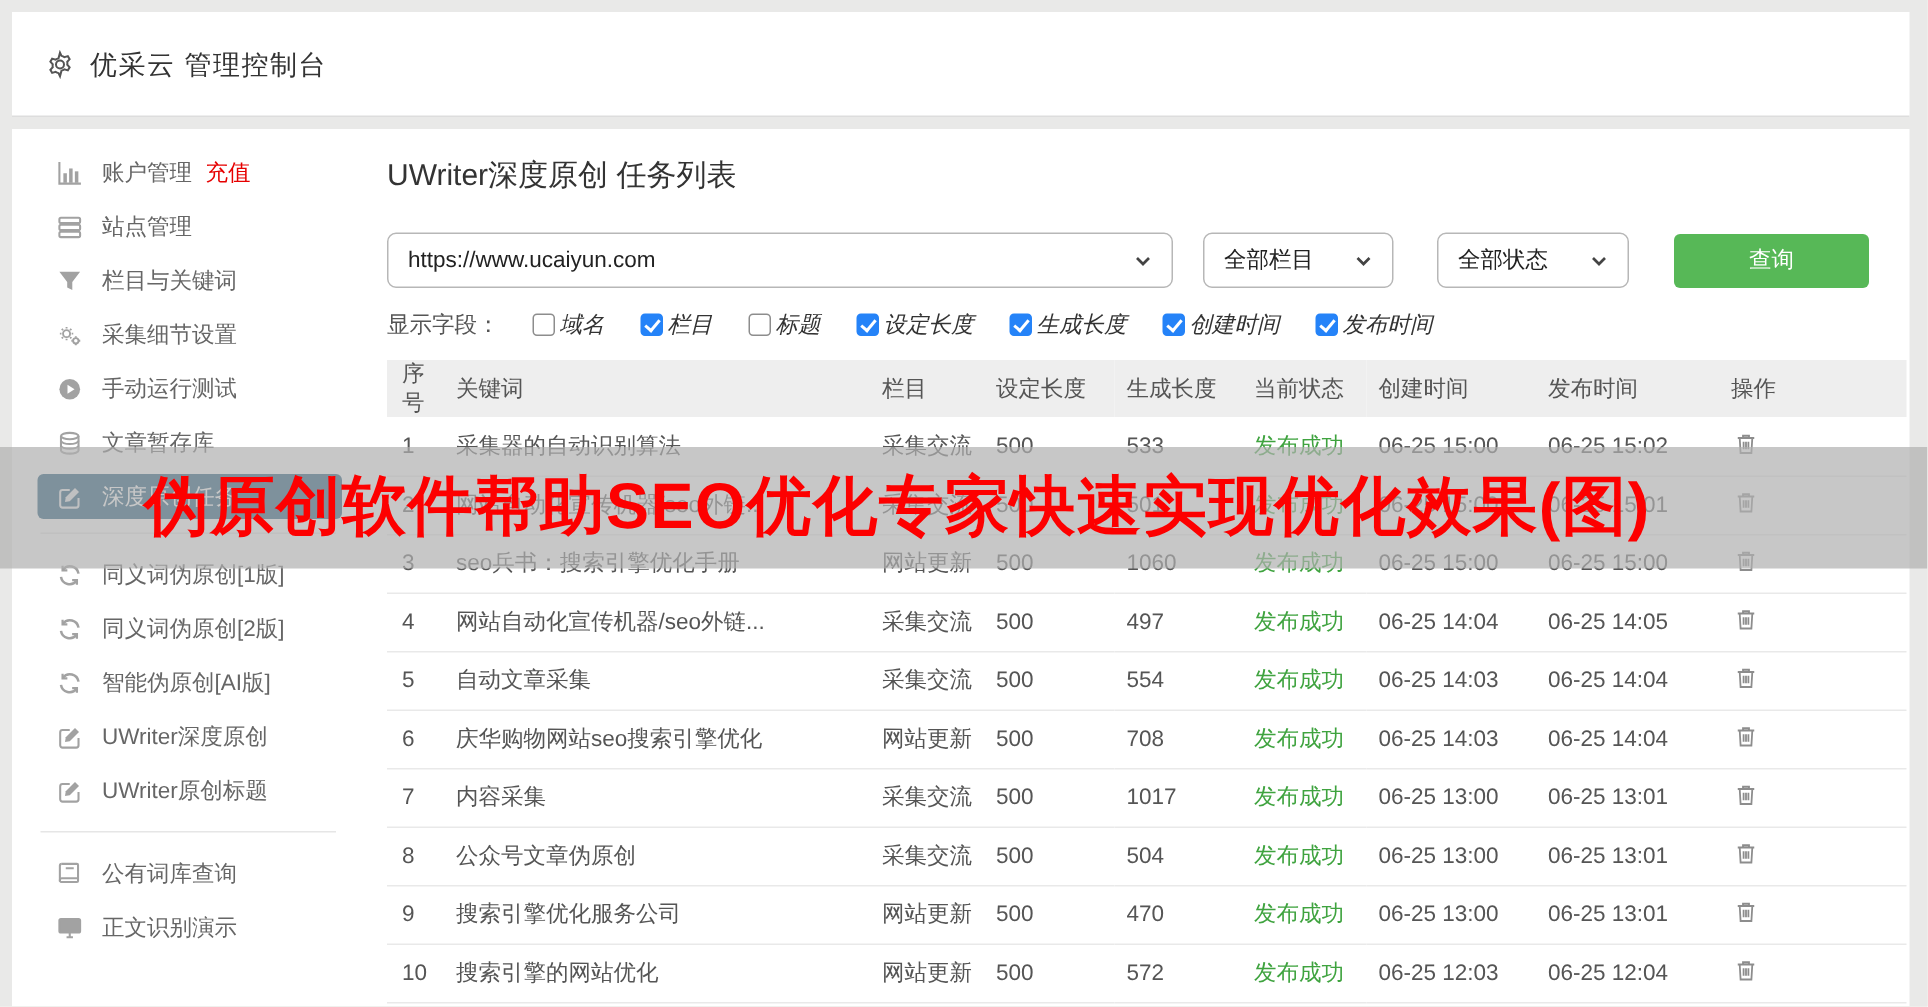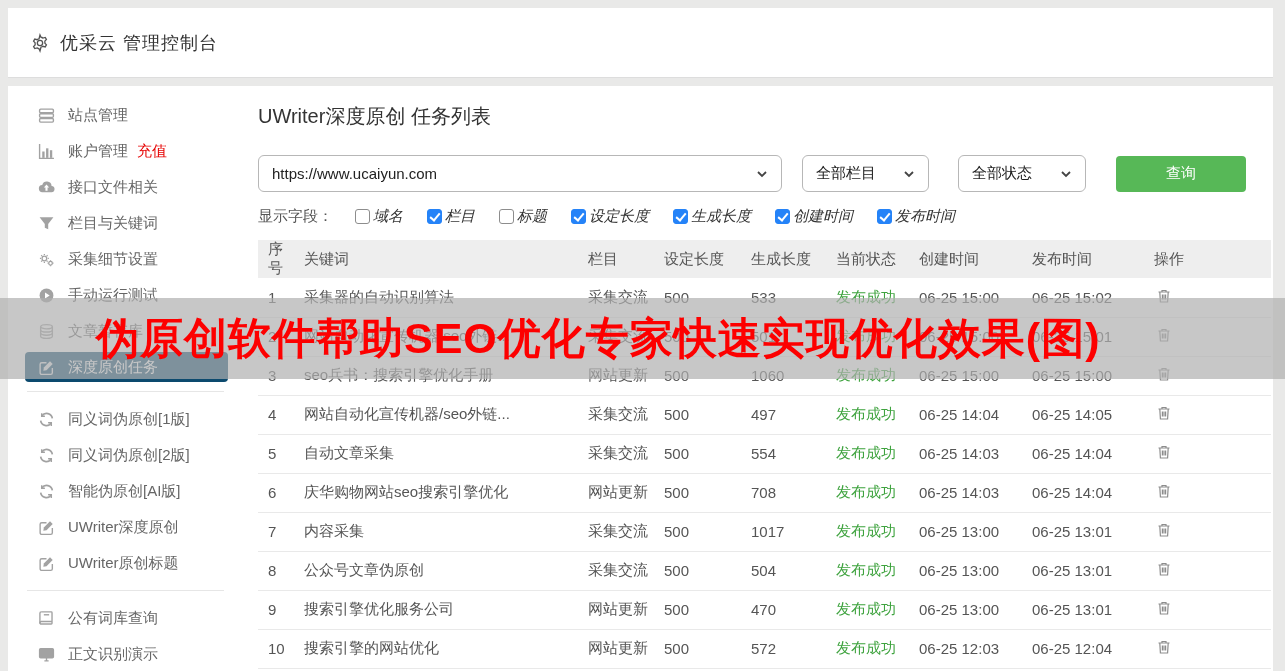--- a/index.html
+++ b/index.html
@@ -82,47 +82,38 @@
     </span>
     <span class="header-title">优采云 管理控制台</span>
   </div>
 
   <div class="body-card">
 
     <nav class="sidebar">
         <div class="side-item">
           <span class="ic">
             <svg viewBox="0 0 16 16" fill="none" stroke="currentColor" stroke-width="1.3">
-              <rect x="1.5" y="2" width="13" height="3.4" rx="1"></rect>
-              <rect x="1.5" y="6.4" width="13" height="3.4" rx="1"></rect>
-              <rect x="1.5" y="10.8" width="13" height="3.4" rx="1"></rect>
-            </svg>
-          </span>
-          <span>站点管理</span>
-        </div>
-        <div class="side-item">
-          <span class="ic">
-            <svg viewBox="0 0 16 16" fill="none" stroke="currentColor" stroke-width="1.3">
               <path d="M1.5 1v13.5H15"></path>
               <rect x="4" y="8" width="2.2" height="6" fill="currentColor" stroke="none"></rect>
               <rect x="7.6" y="5" width="2.2" height="9" fill="currentColor" stroke="none"></rect>
               <rect x="11.2" y="6.8" width="2.2" height="7.2" fill="currentColor" stroke="none"></rect>
             </svg>
           </span>
           <span>账户管理</span>
           <span class="side-badge">充值</span>
         </div>
         <div class="side-item">
           <span class="ic">
-            <svg viewBox="0 0 16 16" fill="currentColor">
-              <path d="M12.8 6.5A4.5 4.5 0 0 0 4 5.6 3.4 3.4 0 0 0 4.4 12.4h8a2.9 2.9 0 0 0 .4-5.9z"></path>
-              <path d="M8 5.2l2.5 2.8H9v3H7v-3H5.5z" fill="#fff"></path>
-            </svg>
-          </span>
-          <span>接口文件相关</span>
+            <svg viewBox="0 0 16 16" fill="none" stroke="currentColor" stroke-width="1.3">
+              <rect x="1.5" y="2" width="13" height="3.4" rx="1"></rect>
+              <rect x="1.5" y="6.4" width="13" height="3.4" rx="1"></rect>
+              <rect x="1.5" y="10.8" width="13" height="3.4" rx="1"></rect>
+            </svg>
+          </span>
+          <span>站点管理</span>
         </div>
         <div class="side-item">
           <span class="ic">
             <svg viewBox="0 0 16 16" fill="currentColor">
               <path d="M1.5 2h13L9.6 8.4v5.1l-3.2-1.6V8.4z"></path>
             </svg>
           </span>
           <span>栏目与关键词</span>
         </div>
         <div class="side-item">

